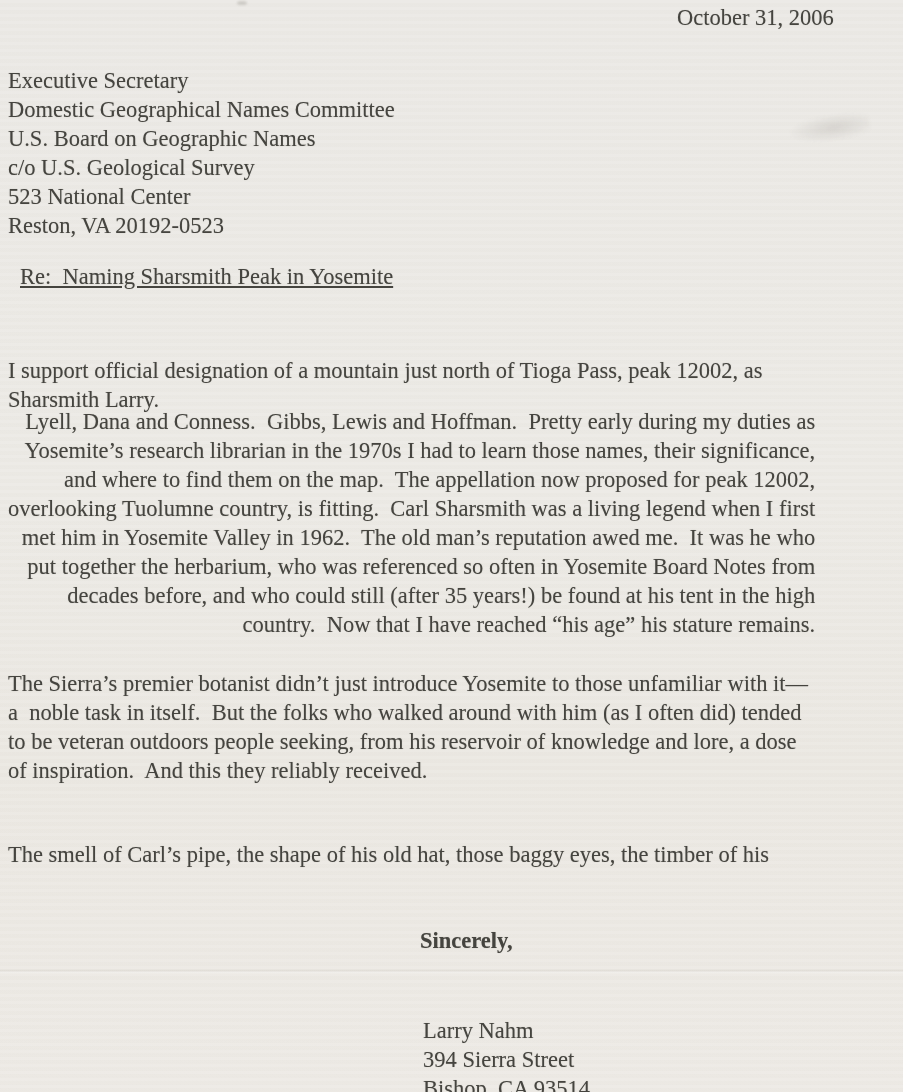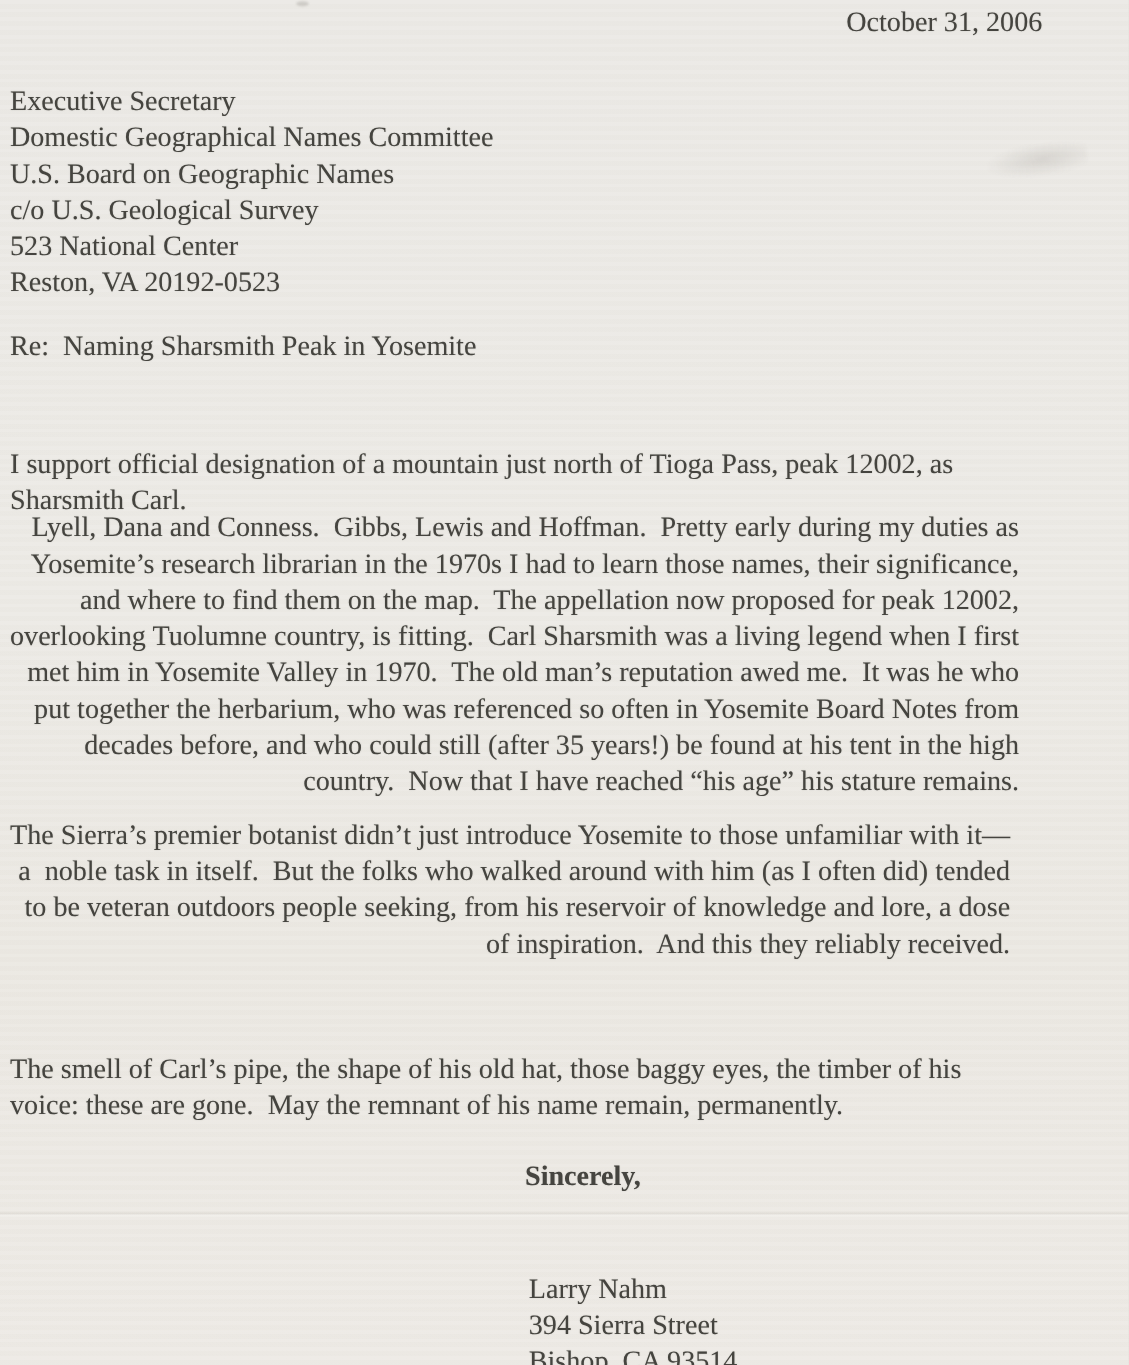--- a/index.html
+++ b/index.html
@@ -29,24 +29,24 @@
     line-height: 29px;
     color: var(--ink);
     text-shadow: 0 0 1px rgba(90, 88, 80, 0.35);
     padding-left: 28px;
   }
   .ln { white-space: pre; }
   .abs { position: absolute; }
 
   .date-line   { top: 3px;    left: 677px; }
   .recipient   { top: 66px;   left: 8px; }
-  .subject     { top: 262px;  left: 8px; }
+  .subject     { top: 262px;  left: 20px; text-decoration: underline; }
   .para-1      { top: 320px;  left: 8px; margin-top: 36px; }
   .para-2      { top: 407px;  left: 8px; text-align: right; }
-  .para-3      { top: 653px;  left: 8px; text-align: right; }
+  .para-3      { top: 669px;  left: 8px; }
   .para-4      { top: 816px;  left: 8px; margin-top: 24px; }
   .closing     { top: 926px;  left: 420px; font-weight: bold; }
   .signature   { top: 1016px; left: 423px; }
 
   
   .crease {
     position: absolute;
     left: 0;
     top: 969px;
     width: 100%;
@@ -99,44 +99,43 @@
     <div class="ln">U.S. Board on Geographic Names</div>
     <div class="ln">c/o U.S. Geological Survey</div>
     <div class="ln">523 National Center</div>
     <div class="ln">Reston, VA 20192-0523</div>
   </div>
 
   <div class="abs subject ln">Re:  Naming Sharsmith Peak in Yosemite</div>
 
   <div class="abs para-1">
     <div class="ln">I support official designation of a mountain just north of Tioga Pass, peak 12002, as</div>
-    <div class="ln">Sharsmith Carl.</div>
+    <div class="ln">Sharsmith Larry.</div>
   </div>
 
   <div class="abs para-2">
     <div class="ln">Lyell, Dana and Conness.  Gibbs, Lewis and Hoffman.  Pretty early during my duties as</div>
     <div class="ln">Yosemite’s research librarian in the 1970s I had to learn those names, their significance,</div>
     <div class="ln">and where to find them on the map.  The appellation now proposed for peak 12002,</div>
     <div class="ln">overlooking Tuolumne country, is fitting.  Carl Sharsmith was a living legend when I first</div>
-    <div class="ln">met him in Yosemite Valley in 1970.  The old man’s reputation awed me.  It was he who</div>
+    <div class="ln">met him in Yosemite Valley in 1962.  The old man’s reputation awed me.  It was he who</div>
     <div class="ln">put together the herbarium, who was referenced so often in Yosemite Board Notes from</div>
     <div class="ln">decades before, and who could still (after 35 years!) be found at his tent in the high</div>
     <div class="ln">country.  Now that I have reached “his age” his stature remains.</div>
   </div>
 
   <div class="abs para-3">
     <div class="ln">The Sierra’s premier botanist didn’t just introduce Yosemite to those unfamiliar with it—</div>
     <div class="ln">a  noble task in itself.  But the folks who walked around with him (as I often did) tended</div>
     <div class="ln">to be veteran outdoors people seeking, from his reservoir of knowledge and lore, a dose</div>
     <div class="ln">of inspiration.  And this they reliably received.</div>
   </div>
 
   <div class="abs para-4">
     <div class="ln">The smell of Carl’s pipe, the shape of his old hat, those baggy eyes, the timber of his</div>
-    <div class="ln">voice: these are gone.  May the remnant of his name remain, permanently.</div>
   </div>
 
   <div class="abs closing ln">Sincerely,</div>
 
   <div class="abs signature">
     <div class="ln">Larry Nahm</div>
     <div class="ln">394 Sierra Street</div>
     <div class="ln">Bishop, CA 93514</div>
   </div>
 

